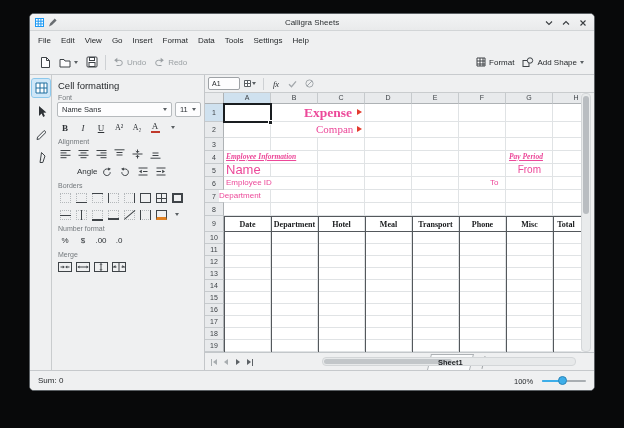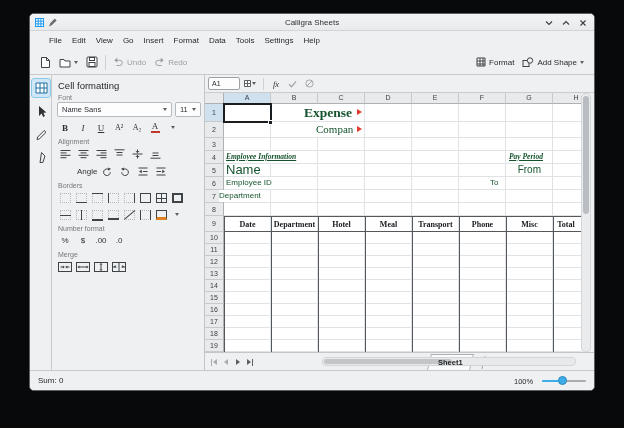--- a/index.html
+++ b/index.html
@@ -9,21 +9,21 @@
   
   #win{position:absolute;left:29px;top:13px;width:566px;height:378px;background:#eff0f1;border:1px solid #5b6064;border-radius:5px;overflow:hidden}
 
   
   .titlebar{position:absolute;left:0;top:0;width:564px;height:17px;background:linear-gradient(#f3f4f5,#e9eaeb);border-bottom:1px solid #d2d5d7}
   .tb-left{position:absolute;left:5px;top:4px;display:flex;gap:4px}
   .tb-title{position:absolute;left:0;right:0;top:0;height:17px;line-height:17px;text-align:center;font-size:8px;color:#2c3033}
   .tb-ctrl{position:absolute;right:7px;top:0;height:17px;display:flex;gap:9px;align-items:center}
 
   
-  .menubar{position:absolute;left:0;top:17px;width:564px;height:19px;display:flex;align-items:center;padding-left:14px;background:#eff0f1}
+  .menubar{position:absolute;left:0;top:17px;width:564px;height:19px;display:flex;align-items:center;padding-left:3px;background:#eff0f1}
   .menu-item{font-size:8px;padding:2px 5px;color:#26292c}
 
   
   .toolbar{position:absolute;left:0;top:36px;width:564px;height:25px;background:#eff0f1;border-bottom:1px solid #c8cbce;display:flex;align-items:center;padding:0 6px}
   .tbtn{display:flex;align-items:center;gap:3px;height:19px;padding:0 4px;font-size:8px;color:#26292c}
   .tbtn.dis{color:#9ba0a4}
   .tsep{width:1px;height:15px;background:#ced1d4;margin:0 3px}
   .tspacer{flex:1}
   .chevd{width:0;height:0;border-left:2.5px solid transparent;border-right:2.5px solid transparent;border-top:3px solid #5b6064}
 
@@ -67,21 +67,21 @@
   #grid > div{position:absolute}
   .corner{left:0;top:0;width:19px;height:11px;background:#e8eaec;border-right:1px solid #aeb2b5;border-bottom:1px solid #aeb2b5;z-index:3}
   .ch{background:#e8eaec;border-right:1px solid #c6cacd;border-bottom:1px solid #aeb2b5;font-size:7px;color:#3a3f43;text-align:center;line-height:10px;z-index:3}
   .rh{background:#e8eaec;border-right:1px solid #aeb2b5;border-bottom:1px solid #c6cacd;font-size:7px;color:#3a3f43;display:flex;align-items:center;justify-content:center;z-index:3}
   .hsel{background:#cfe1ef}
   .vl{width:1px;background:#e0e3e5;z-index:1}
   .hl{height:1px;background:#e0e3e5;z-index:1}
   .tv{width:1px;background:#54585c;z-index:2}
   .th2{height:1px;background:#54585c;z-index:2}
   .tth{font-family:"Liberation Serif",serif;font-weight:bold;font-size:8px;display:flex;align-items:center;justify-content:center;z-index:2;color:#17191b}
-  .cellv{z-index:4;background:#fff;color:#14532d}
+  .cellv{z-index:4;background:#fff;color:#ec4899}
   .c-title{left:99px;top:11px;height:17px;line-height:17px;font-family:"Liberation Serif",serif;font-weight:bold;font-size:13.5px}
   .c-company{left:111px;top:29px;height:15px;line-height:15px;font-family:"Liberation Serif",serif;font-size:11px}
   .c-empinfo{left:21px;top:58px;height:12px;line-height:12px;font-family:"Liberation Serif",serif;font-style:italic;font-weight:bold;font-size:7.5px;text-decoration:underline}
   .c-payperiod{left:301px;top:58px;width:45px;height:12px;line-height:12px;font-family:"Liberation Serif",serif;font-style:italic;font-weight:bold;font-size:7.5px;text-decoration:underline;padding-left:3px;background:transparent}
   .c-name{left:21px;top:71px;height:12px;line-height:12px;font-size:13px}
   .c-empid{left:21px;top:84px;height:12px;line-height:12px;font-size:8px}
   .c-dept{left:14px;top:97px;height:12px;line-height:12px;font-size:8px}
   .c-from{left:285px;top:71px;width:51px;height:12px;line-height:12px;font-size:10px;text-align:right;background:transparent}
   .c-to{left:285px;top:84px;width:51px;height:12px;line-height:12px;font-size:8px;text-align:left;background:transparent}
   .ovf{width:0;height:0;border-top:3.5px solid transparent;border-bottom:3.5px solid transparent;border-left:5px solid #e33b2e;z-index:6;background:transparent}

